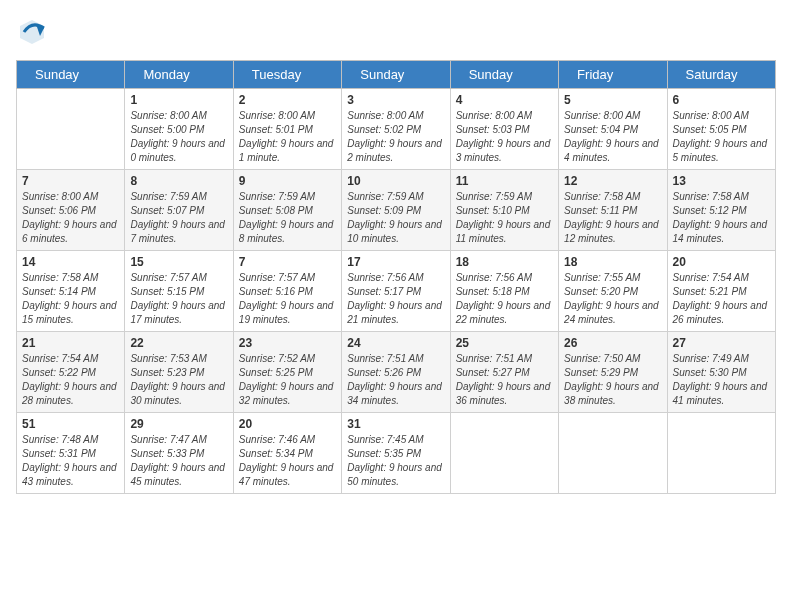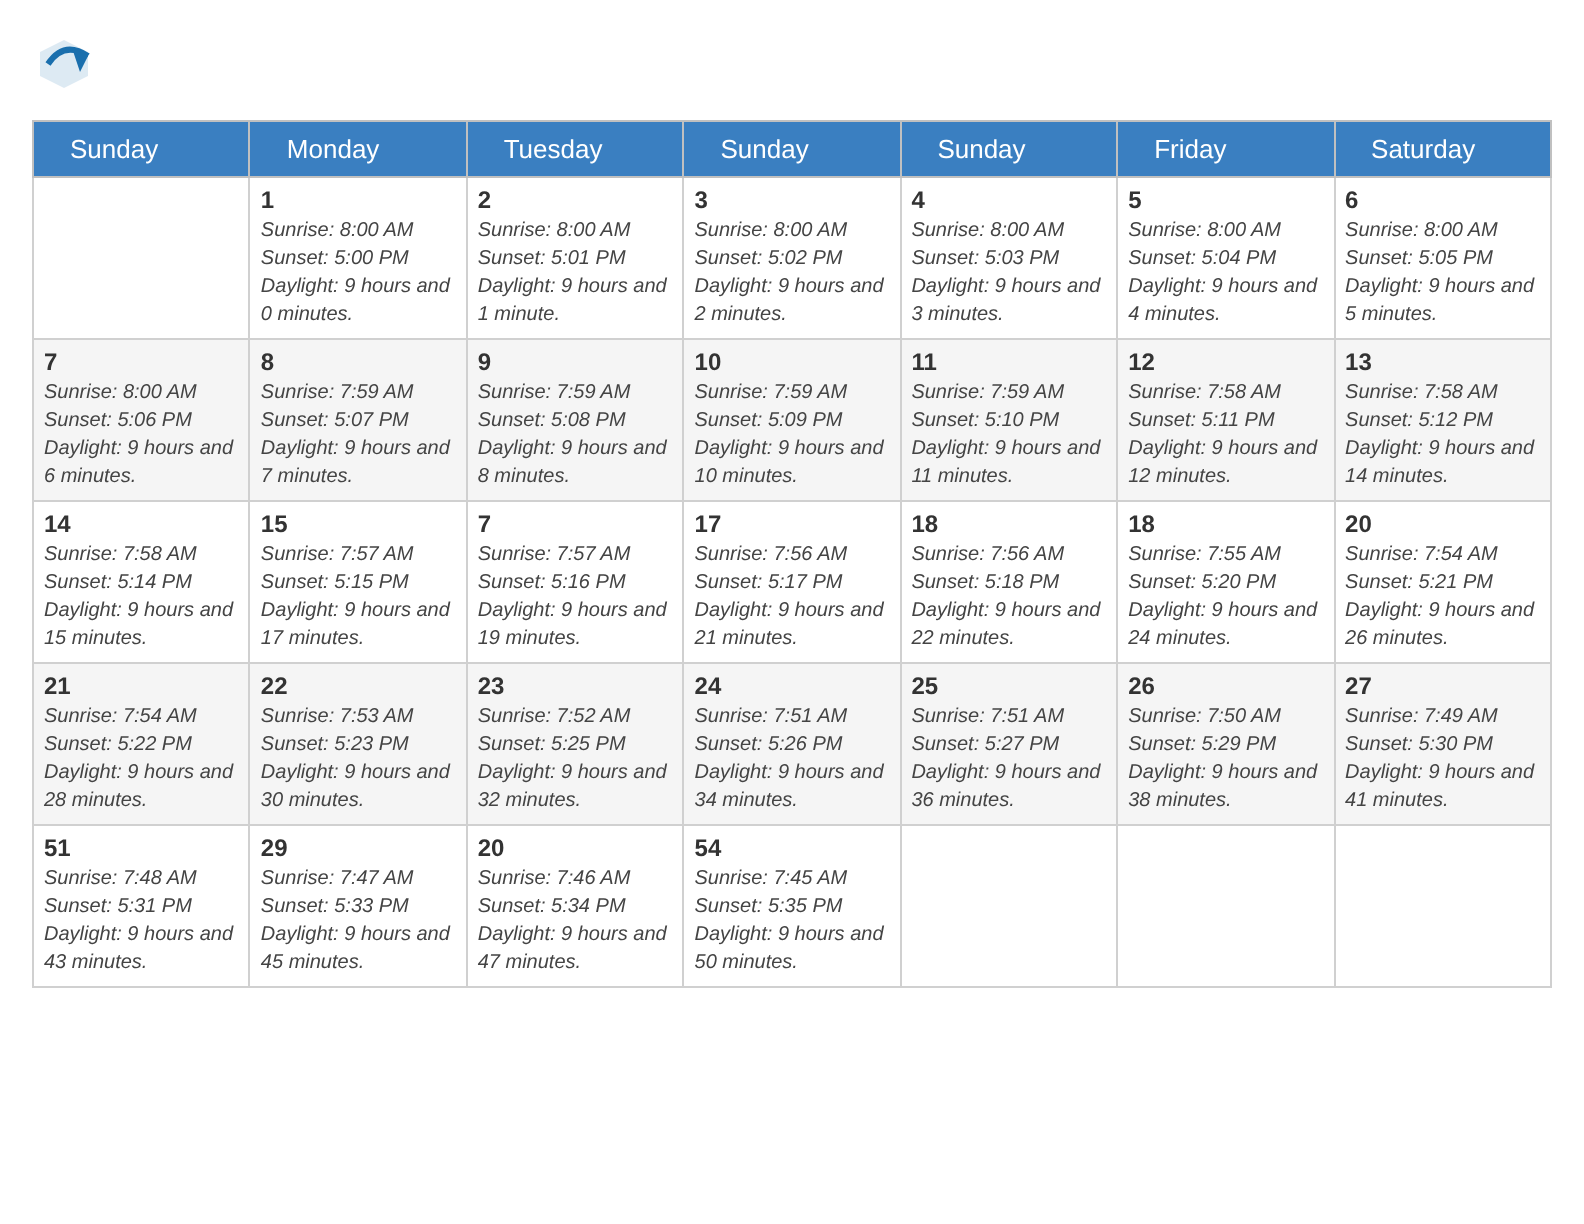--- a/index.html
+++ b/index.html
@@ -252,21 +252,21 @@
         </td>
         <td>
           <span class="day-num">29</span>
           <span class="day-detail">Sunrise: 7:47 AM<br>Sunset: 5:33 PM<br>Daylight: 9 hours and 45 minutes.</span>
         </td>
         <td>
           <span class="day-num">20</span>
           <span class="day-detail">Sunrise: 7:46 AM<br>Sunset: 5:34 PM<br>Daylight: 9 hours and 47 minutes.</span>
         </td>
         <td>
-          <span class="day-num">54</span>
+          <span class="day-num">31</span>
           <span class="day-detail">Sunrise: 7:45 AM<br>Sunset: 5:35 PM<br>Daylight: 9 hours and 50 minutes.</span>
         </td>
         <td class="empty"></td>
         <td class="empty"></td>
         <td class="empty"></td>
       </tr>
     </tbody>
 </table>
 
 </body></html>

